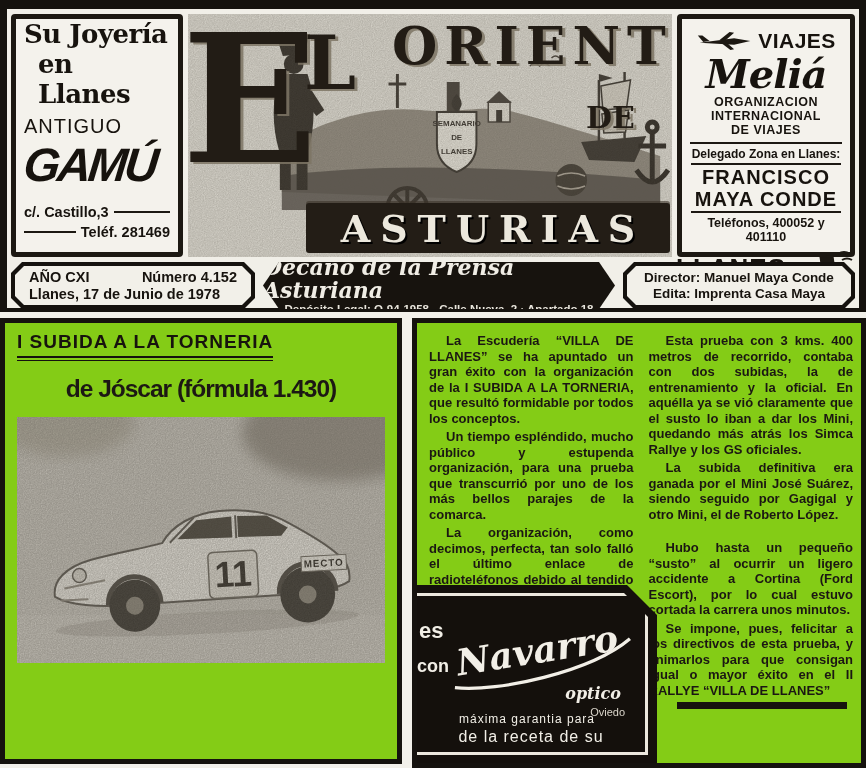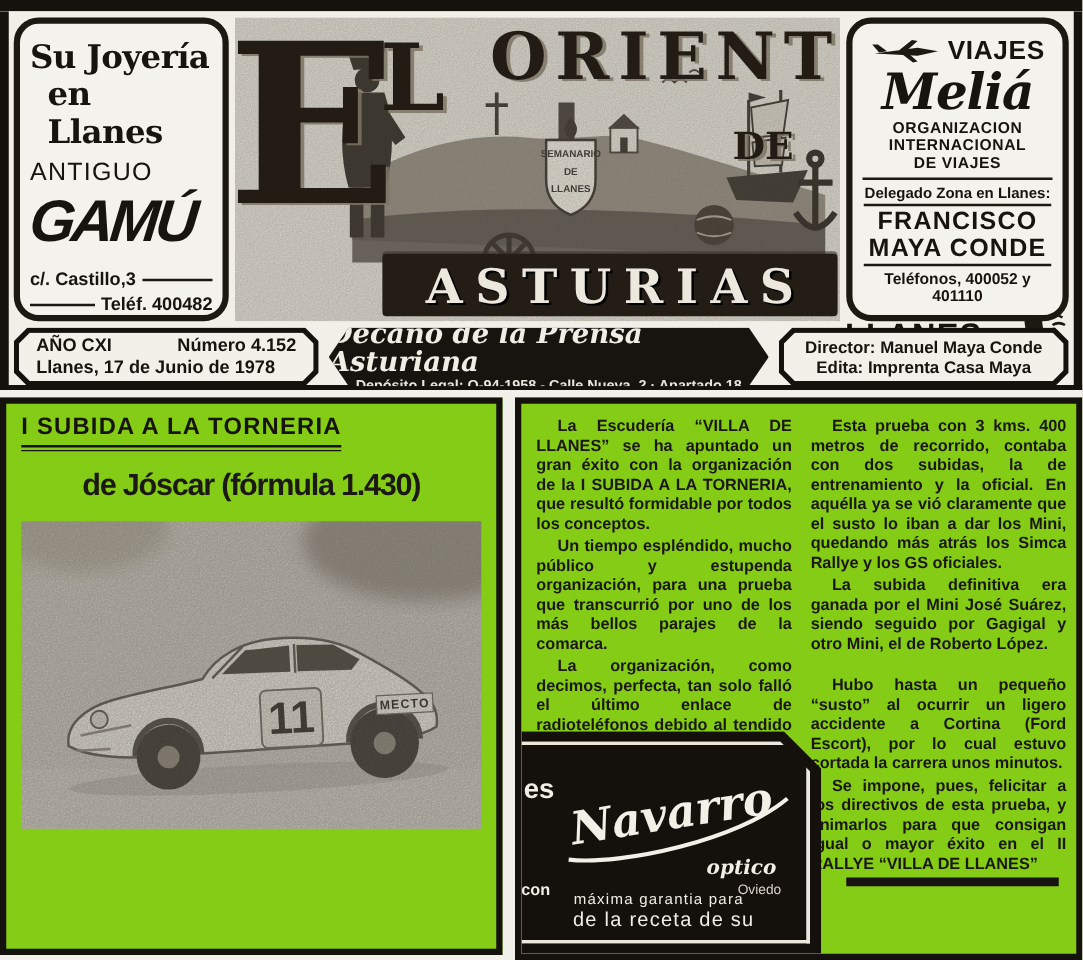--- a/index.html
+++ b/index.html
@@ -9,22 +9,22 @@
     font-family:"Liberation Sans",sans-serif;color:#17130e;
   }
   
   .header{
     height:303px;box-sizing:border-box;
     border-left:7px solid #15120e;border-right:7px solid #15120e;border-bottom:4px solid #15120e;
     padding:5px 4px 4px;display:flex;flex-direction:column;background:#f1efe8;
   }
   .header-main{display:flex;gap:5px;height:243px;}
   .adbox{
-    box-sizing:border-box;border:5px solid #1c1812;border-radius:20px;
-    background:#f4f2ec;padding:12px 8px;display:flex;flex-direction:column;
+    box-sizing:border-box;border:5px solid #1c1812;border-radius:4px;
+    background:#f4f2ec;padding:0 8px;display:flex;flex-direction:column;
   }
   
   .gamu{width:172px;}
   .gamu .jewel{font-family:"DejaVu Serif",serif;font-weight:bold;font-size:26px;line-height:30px;letter-spacing:-0.5px;}
   .gamu .jewel.l2{padding-left:14px;}
   .gamu .antiguo{font-size:20px;font-weight:400;letter-spacing:1px;margin-top:6px;}
   .gamu .logo{
     font-size:47px;font-weight:700;font-style:italic;letter-spacing:-3px;
     transform:skewX(-6deg);transform-origin:left;margin:2px 0 10px 0;line-height:50px;
   }
@@ -99,21 +99,21 @@
   .navarro{
     position:absolute;left:0;bottom:0;width:240px;height:178px;background:#14100c;
     clip-path:polygon(0 0,calc(100% - 30px) 0,100% 30px,100% 100%,0 100%);
     padding:8px 9px 8px 0;box-sizing:border-box;color:#f1eee6;
   }
   .navarro .inner{
     position:relative;height:100%;border:3px solid #ece8de;border-left:none;box-sizing:border-box;
     clip-path:polygon(0 0,calc(100% - 24px) 0,100% 24px,100% 100%,0 100%);
   }
   .nav-clip1{position:absolute;left:2px;top:22px;font-weight:700;font-size:22px;}
-  .nav-clip2{position:absolute;left:0px;top:60px;font-weight:700;font-size:13px;margin-top:48px;}
+  .nav-clip2{position:absolute;left:0px;top:60px;font-weight:700;font-size:18px;}
   .nav-logo{position:absolute;left:28px;top:16px;width:190px;height:84px;}
   .nav-tag{position:absolute;right:24px;top:88px;font-family:"DejaVu Serif",serif;font-style:italic;font-weight:bold;font-size:16px;}
   .nav-city{position:absolute;right:20px;top:110px;font-size:11px;color:#d9d4c9;}
   .nav-l1{position:absolute;left:-8px;right:0;bottom:26px;font-size:12px;font-weight:400;letter-spacing:1px;text-align:center;}
   .nav-l2{position:absolute;left:0;right:0;bottom:6px;font-size:16px;font-weight:400;letter-spacing:1px;text-align:center;}
 </style>
 </head>
 <body>
 
 <div class="page">
@@ -125,21 +125,21 @@
         <div class="jewel">Su Joyería</div>
         <div class="jewel l2">en Llanes</div>
         <div class="antiguo">ANTIGUO</div>
         <div class="logo">GAMÚ</div>
         <div class="addr-row">
           <span>c/. Castillo,3</span>
           <span class="rule"></span>
         </div>
         <div class="addr-row">
           <span class="rule"></span>
-          <span>Teléf. 400482</span>
+          <span>Teléf. 281469</span>
         </div>
       </div>
 
       <div class="masthead">
         <svg class="scene" viewBox="0 0 490 243" preserveAspectRatio="none">
           <defs>
             <filter id="grainA">
                 <feTurbulence type="fractalNoise" baseFrequency="0.9" numOctaves="2"></feTurbulence>
               <feColorMatrix type="matrix" values="0 0 0 0 0.1  0 0 0 0 0.09  0 0 0 0 0.07  0.5 0.5 0.5 0 0"></feColorMatrix>
               </filter>

